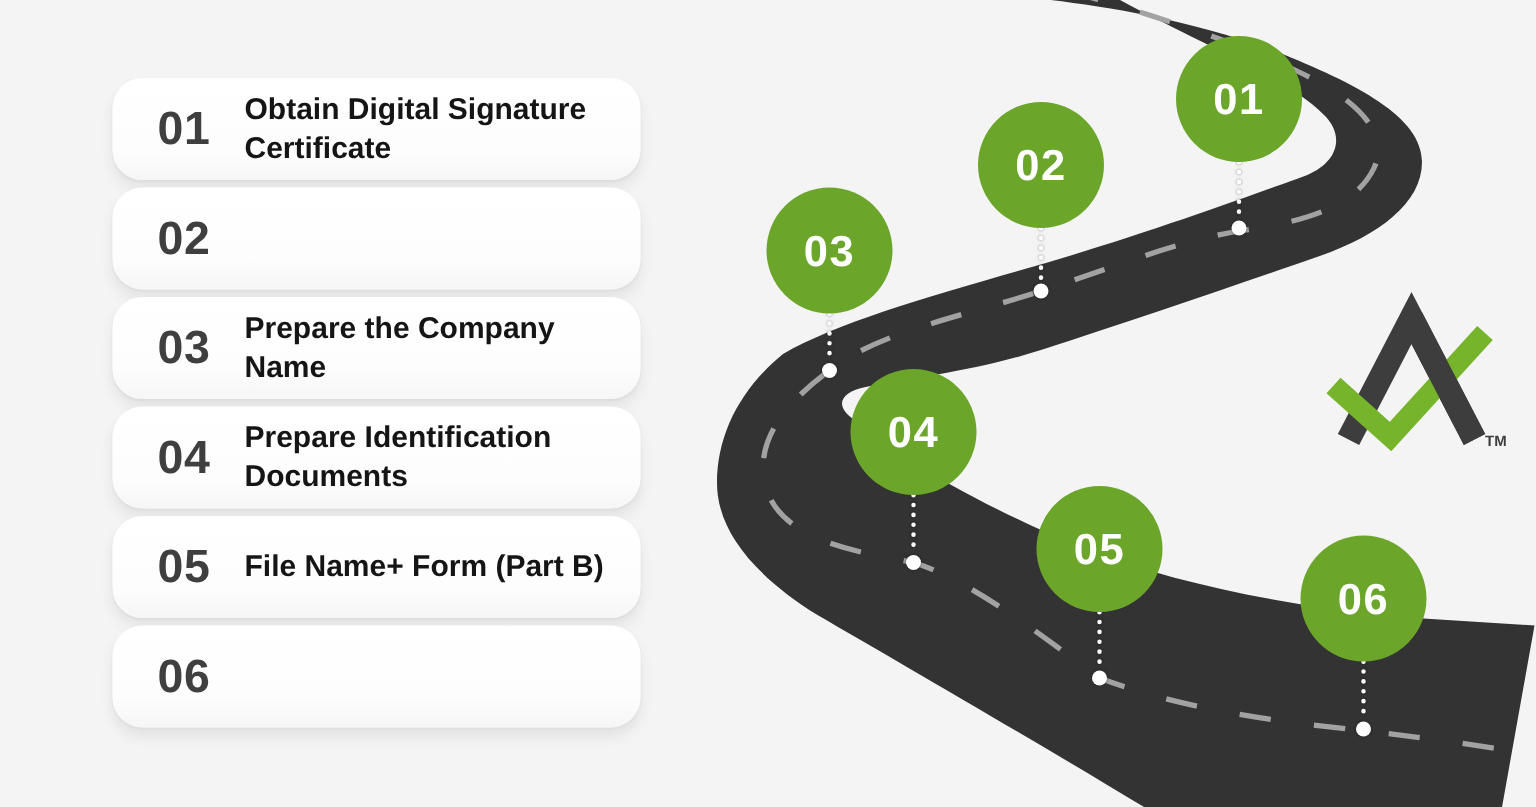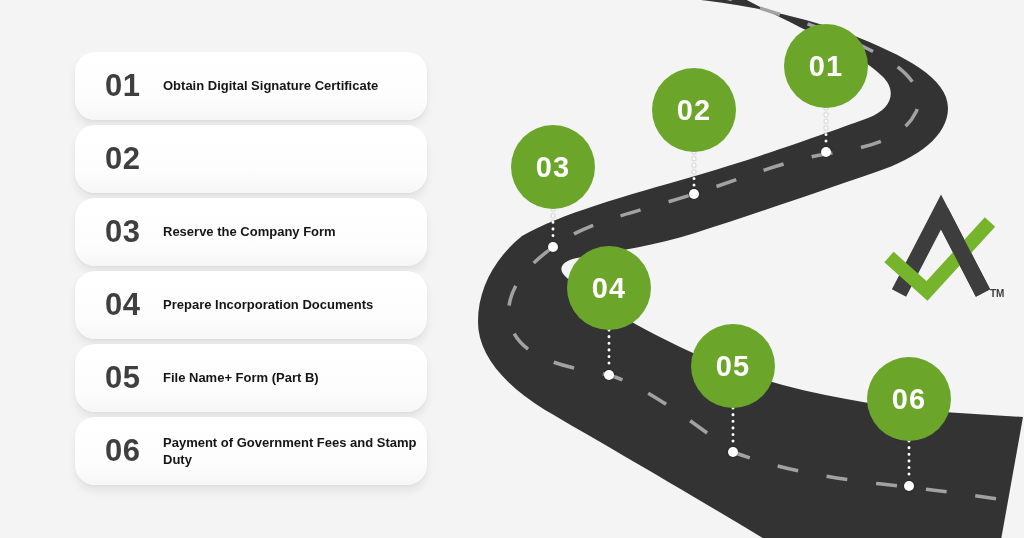--- a/index.html
+++ b/index.html
@@ -22,21 +22,21 @@
     display:flex;align-items:center;
   }
   .step-number{
     flex:0 0 58px;
     padding-left:30px;
     font-size:31px;font-weight:800;color:#3f3f3f;
     letter-spacing:0.5px;
   }
   .step-title{
     width:258px;
-    font-size:13px;font-weight:700;color:#151515;
+    font-size:20px;font-weight:700;color:#151515;
     line-height:1.32;
   }
   .marker-number{
     font-size:29px;font-weight:800;fill:#ffffff;letter-spacing:1px;
   }
   .connector{filter:drop-shadow(0 0 1px rgba(0,0,0,0.45));}
   .tm-label{font-size:10px;font-weight:700;fill:#3e3e3e;}
 </style>
 </head>
 <body>
@@ -132,29 +132,28 @@
   <div class="steps-panel">
     <div class="step-row" style="top:0px">
       <div class="step-number">01</div>
       <div class="step-title">Obtain Digital Signature Certificate</div>
     </div>
     <div class="step-row" style="top:73px">
       <div class="step-number">02</div>
     </div>
     <div class="step-row" style="top:146px">
       <div class="step-number">03</div>
-      <div class="step-title">Reserve the Company Form</div>
+      <div class="step-title">Prepare the Company Name</div>
     </div>
     <div class="step-row" style="top:219px">
       <div class="step-number">04</div>
-      <div class="step-title">Prepare Incorporation Documents</div>
+      <div class="step-title">Prepare Identification Documents</div>
     </div>
     <div class="step-row" style="top:292px">
       <div class="step-number">05</div>
       <div class="step-title">File Name+ Form (Part B)</div>
     </div>
     <div class="step-row" style="top:365px">
       <div class="step-number">06</div>
-      <div class="step-title">Payment of Government Fees and Stamp Duty</div>
     </div>
   </div>
 
 </div>
 
 </body></html>

